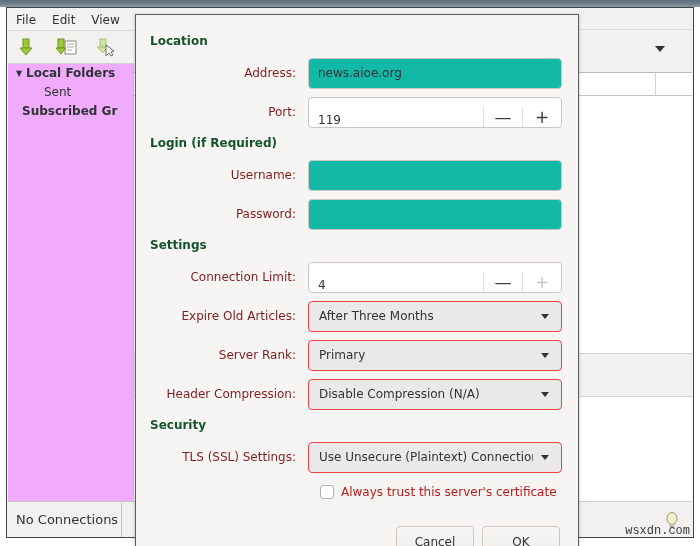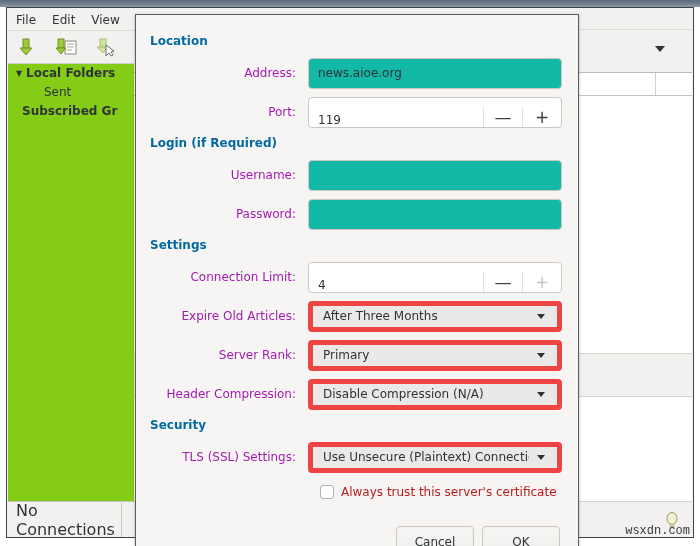--- a/index.html
+++ b/index.html
@@ -89,21 +89,21 @@
   .tb-icon {
     width: 20px; height: 22px;
     position: relative;
     cursor: default;
   }
   #tree-pane {
     position: absolute;
     left: 0; top: 55px;
     width: 126px;
     bottom: 36px;
-    background: #84cc16;
+    background: #f0abfc;
     border-right: 0;
     overflow: hidden;
     box-sizing: border-box;
   }
   .tree-row {
     height: 19px;
     line-height: 19px;
     white-space: nowrap;
     overflow: hidden;
     font-size: 12px;
@@ -131,21 +131,21 @@
     display: flex;
     align-items: center;
   }
   #status-cell {
     height: 34px;
     flex: 1;
     display: flex;
     align-items: center;
     padding-left: 8px;
     border-right: 1px solid #c7c4bf;
-    font-size: 16px;
+    font-size: 13px;
     color: #2e3436;
     box-sizing: border-box;
   }
   #status-cell2 {
     width: 12px; height: 34px;
   }
 
   
   #bg-right-pane {
     position: absolute;
@@ -268,36 +268,36 @@
   #dialog-body {
     position: absolute;
     left: 0; top: 0; right: 0; bottom: 0;
     padding: 10px 16px 0 12px;
     box-sizing: border-box;
     overflow: hidden;
   }
   .section-title {
     font-weight: bold;
     font-size: 12px;
-    color: #0369a1;
+    color: #14532d;
     margin: 8px 0 9px 2px;
   }
   #sec-location { margin-top: 9px; }
   .field-row {
     display: flex;
     align-items: center;
     margin-bottom: 7px;
     height: 32px;
   }
   .field-label {
     width: 160px;
     text-align: right;
     padding-right: 12px;
     font-size: 12px;
-    color: #a21caf;
+    color: #7f1d1d;
     box-sizing: border-box;
     white-space: nowrap;
   }
   .text-input {
     flex: 1;
     height: 31px;
     background: #14b8a6;
     border: 1px solid #cdc7c2;
     border-radius: 4px;
     box-sizing: border-box;
@@ -338,21 +338,21 @@
     color: #3b4042;
     cursor: default;
     user-select: none;
   }
   .spin-btn.disabled { color: #c9c6c2; }
 
   .combo {
     flex: 1;
     height: 31px;
     background: #ebe9e7;
-    border: 5px solid #ef4444;
+    border: 1px solid #ef4444;
     border-radius: 4px;
     box-sizing: border-box;
     display: flex;
     align-items: center;
     padding: 0 10px 0 10px;
     font-size: 12px;
     color: #2e3436;
     cursor: default;
     white-space: nowrap;
     overflow: hidden;

